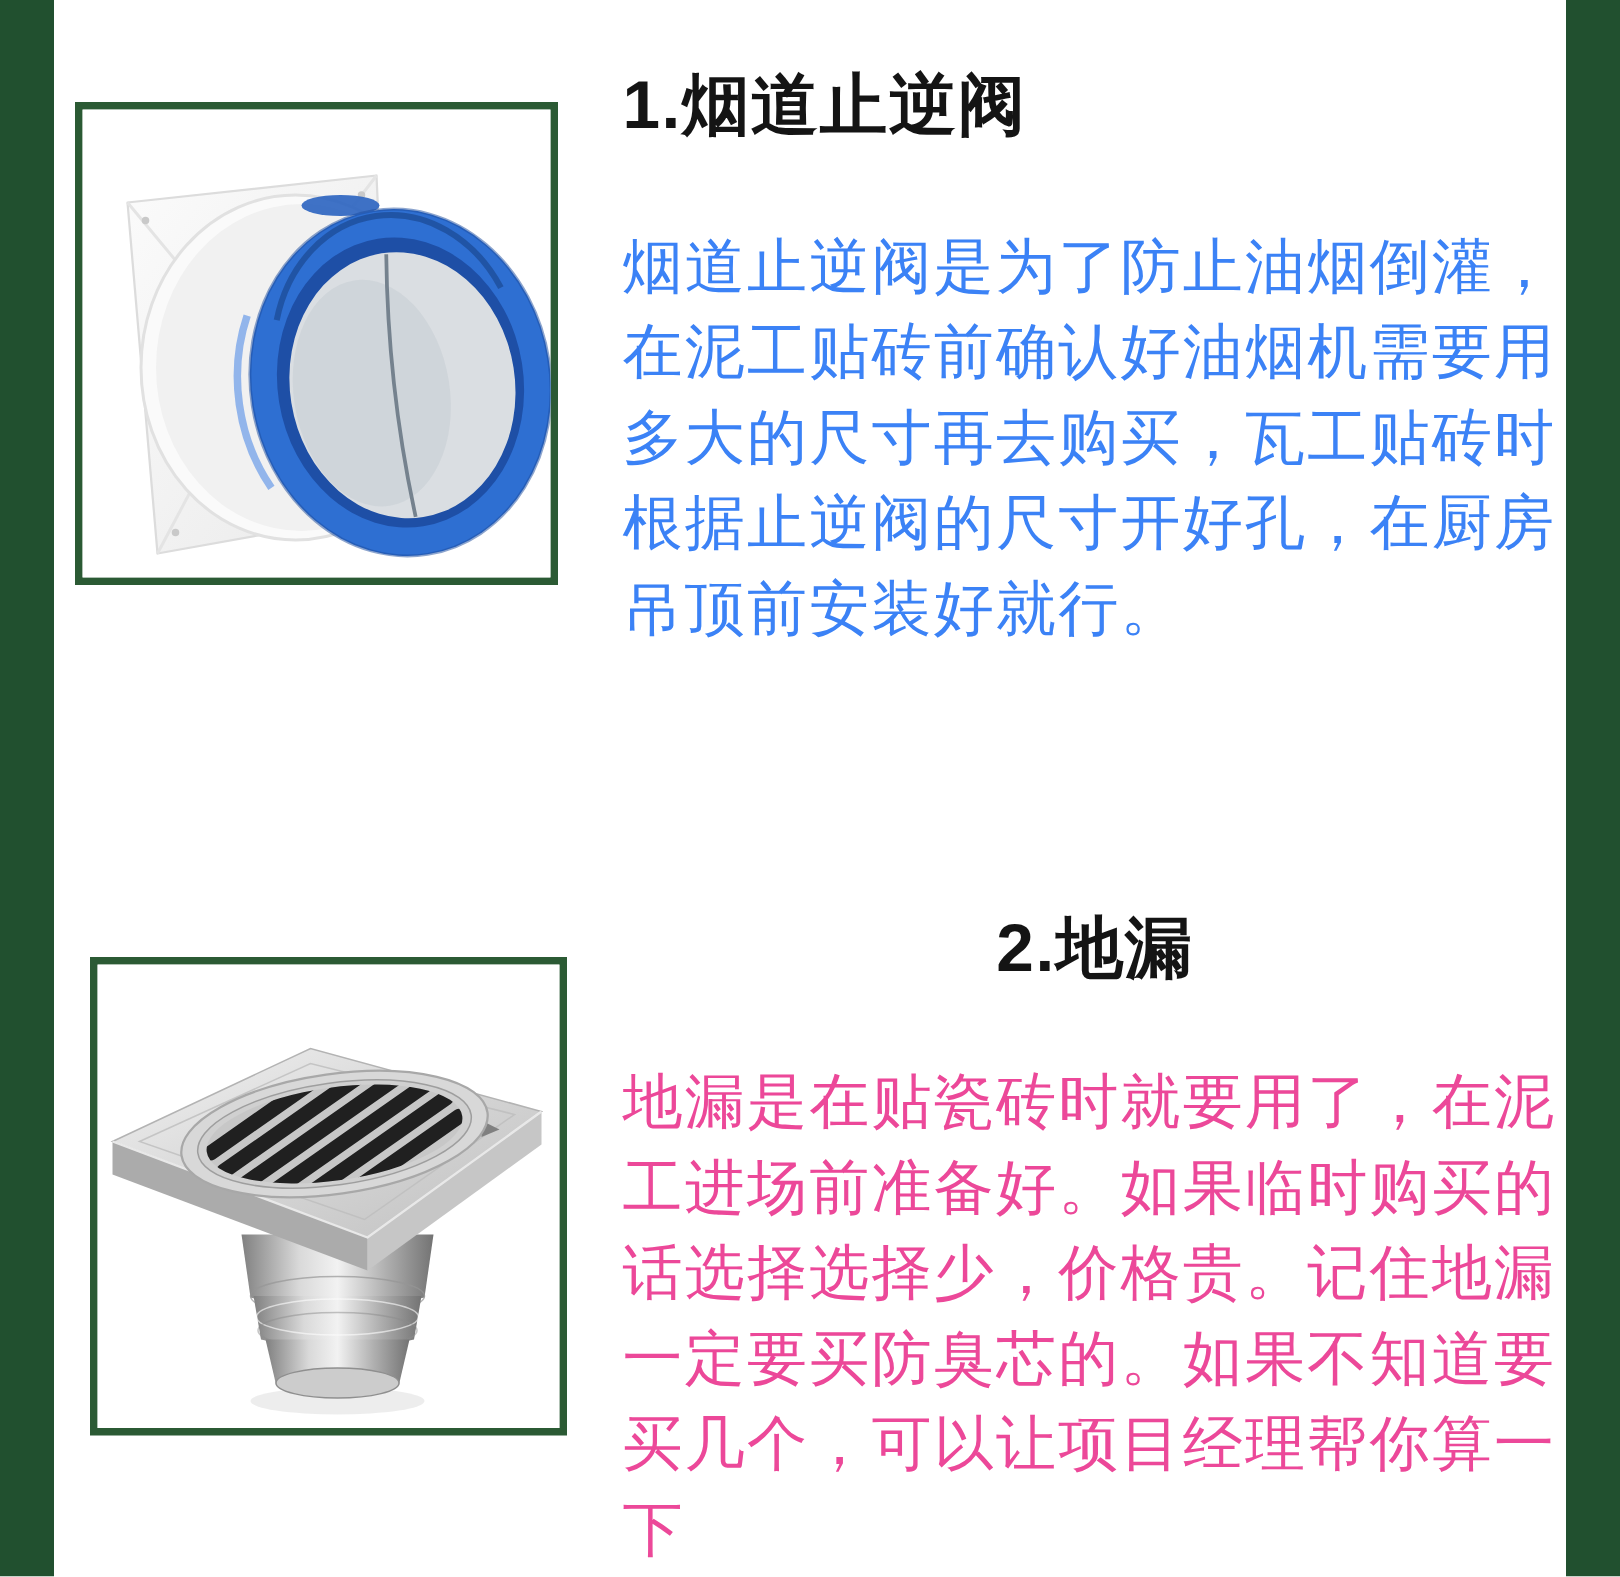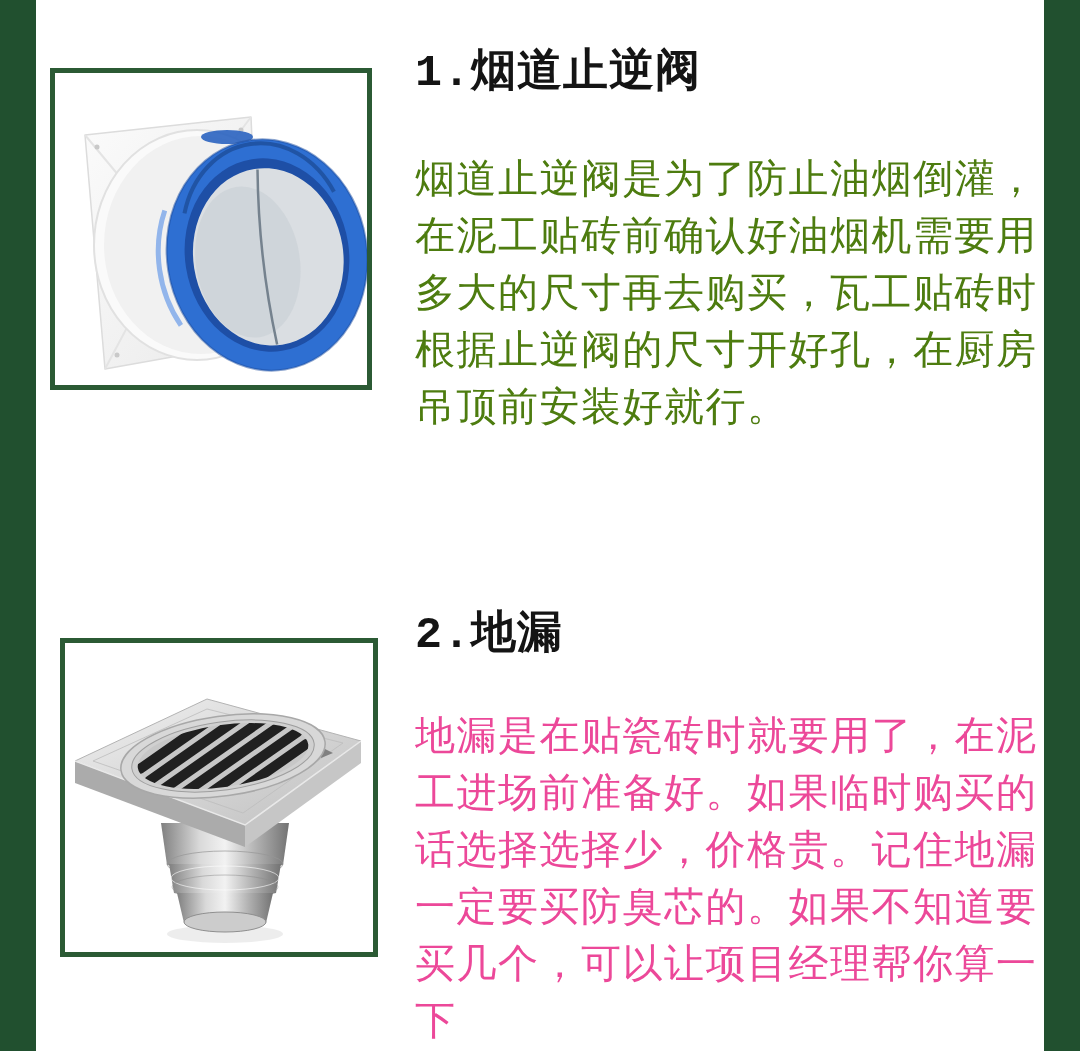--- a/index.html
+++ b/index.html
@@ -14,24 +14,23 @@
   .frame{
     position:absolute;background:#ffffff;border:5px solid #2b5a34;
     box-sizing:border-box;display:flex;align-items:center;justify-content:center;
   }
   #frame-1{left:50px;top:68px;width:322px;height:322px;}
   #frame-2{left:60px;top:638px;width:318px;height:319px;}
   .heading{
     position:absolute;left:415px;width:630px;
     font-size:45px;font-weight:bold;color:#141414;letter-spacing:1px;
     white-space:nowrap;
-    font-family:Liberation Mono, monospace;
   }
   #heading-1{top:40px;}
-  #heading-2{top:602px;}
+  #heading-2{top:602px;text-align:center;}
   .body-text{
     position:absolute;left:415px;width:624px;
     font-size:40px;line-height:57px;color:#1c1c1c;letter-spacing:1.5px;
     text-align:left;word-break:break-all;
   }
   #body-1{top:150px;}
   #body-2{top:707px;}
 </style>
 </head>
 <body>
@@ -67,21 +66,21 @@
       <ellipse cx="212" cy="182" rx="82" ry="97" fill="#1e4fa6"></ellipse>
       <ellipse cx="213" cy="184" rx="75" ry="89" fill="#dadee2"></ellipse>
       <ellipse cx="192" cy="186" rx="52" ry="76" fill="#c6cdd3" opacity="0.55"></ellipse>
       <path d="M137,128 A82,97 0 0 1 288,130" stroke="#163e80" stroke-width="4" fill="none" opacity="0.55"></path>
       <path d="M216,96 Q203,184 208,272" stroke="#75828e" stroke-width="2.5" fill="none"></path>
       <path d="M118,122 A100,116 0 0 0 116,238" stroke="#7aa6ea" stroke-width="5" fill="none" opacity="0.8"></path>
     </g>
   </svg>
 </div>
 <div class="heading" id="heading-1">1.烟道止逆阀</div>
-<div class="body-text" id="body-1" style="color: #4d7c0f;">烟道止逆阀是为了防止油烟倒灌，在泥工贴砖前确认好油烟机需要用多大的尺寸再去购买，瓦工贴砖时根据止逆阀的尺寸开好孔，在厨房吊顶前安装好就行。</div>
+<div class="body-text" id="body-1" style="color: #3b82f6;">烟道止逆阀是为了防止油烟倒灌，在泥工贴砖前确认好油烟机需要用多大的尺寸再去购买，瓦工贴砖时根据止逆阀的尺寸开好孔，在厨房吊顶前安装好就行。</div>
 
 <div class="frame" id="frame-2" style="border-color: rgb(43, 90, 52);">
   <svg width="308" height="309" viewBox="0 0 308 309" aria-hidden="true">
     <defs>
       <linearGradient id="steelTop" x1="0" y1="0" x2="1" y2="1">
         <stop offset="0" stop-color="#f2f2f2"></stop>
           <stop offset="0.5" stop-color="#d6d6d6"></stop>
           <stop offset="1" stop-color="#c0c0c0"></stop>
       </linearGradient>
       <linearGradient id="neckG" x1="0" y1="0" x2="1" y2="0">

